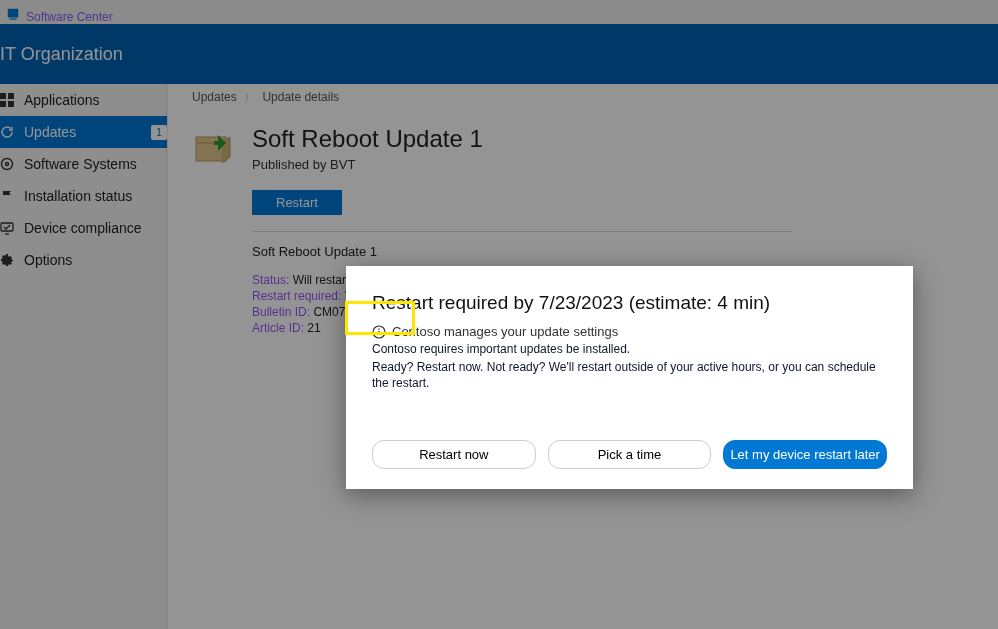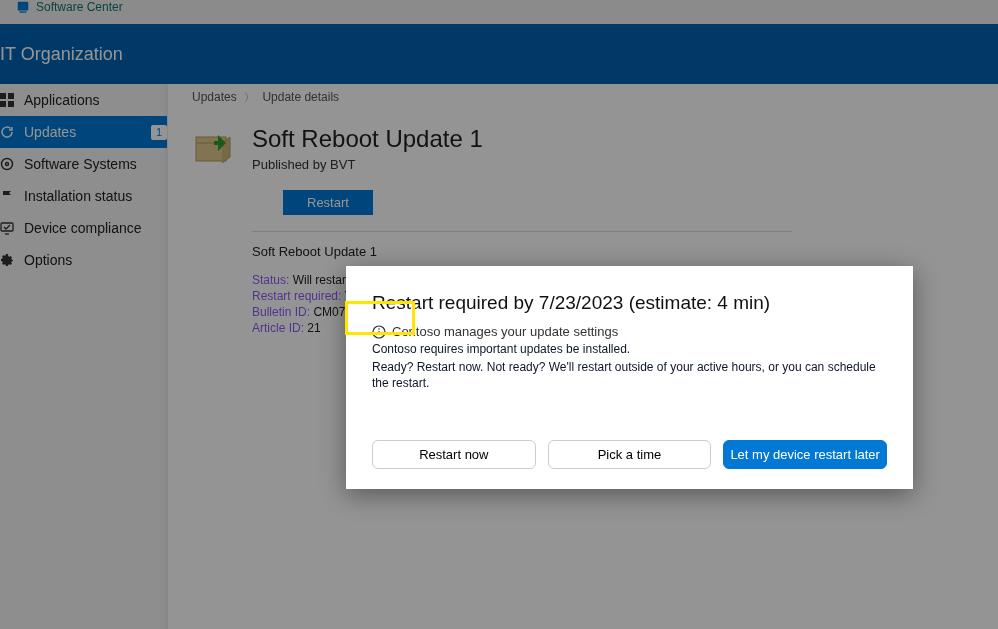--- a/index.html
+++ b/index.html
@@ -1,20 +1,20 @@
 <!DOCTYPE html>
 <html><head>
 <meta charset="utf-8">
 <style>
   * { box-sizing: border-box; margin: 0; padding: 0; }
   html, body { width: 998px; height: 629px; font-family: "Segoe UI", Arial, sans-serif; overflow: hidden; }
   body { position: relative; background: #fff; }
 
   
-  .titlebar { height: 24px; background: #f0f0f0; display:flex; align-items:flex-start; padding-left:16px; font-size:12px; color:#0f766e; gap:6px; }
+  .titlebar { height: 24px; background: #f0f0f0; display:flex; align-items:flex-end; padding-left:6px; font-size:12px; color:#8b5cf6; gap:6px; }
   .titlebar .tb-icon svg { width:14px; height:14px; }
 
   
   .orgbar { height: 60px; background: #0063b1; color:#fff; display:flex; align-items:center; font-size:18px; font-weight:400; }
 
   
   .layout { display:flex; height: calc(629px - 84px); }
   .sidebar { width: 168px; background:#f5f5f5; border-right:1px solid #e8e8e8; box-shadow: inset -6px 0 8px -6px rgba(0,0,0,0.08); }
   .main { flex:1; padding: 6px 24px 24px 24px; position:relative; background:#fff; }
 
@@ -30,21 +30,21 @@
   .chev { margin:0 4px; color:#888; font-size:11px; }
 
   .icon-box { width:44px; height:44px; float:left; margin-right:16px; }
   .icon-box svg { width:100%; height:100%; }
 
   .title-block h1 { font-size:24px; font-weight:400; color:#222; }
   .pub { font-size:13px; color:#333; margin-top:4px; }
 
   .clear { clear:both; }
 
-  .restart-btn { margin-top:18px; margin-left:91px; background:#0078d4; color:#fff; border:none; padding:5px 24px; font-size:13px; cursor:pointer; }
+  .restart-btn { margin-top:18px; margin-left:60px; background:#0078d4; color:#fff; border:none; padding:5px 24px; font-size:13px; cursor:pointer; }
 
   hr.sep { margin:16px 0 12px 60px; border:none; border-top:1px solid #d9d9d9; width:540px; }
 
   .update-name-line { margin-left:60px; font-size:13px; color:#222; margin-bottom:14px; }
 
   .meta { margin-left:60px; font-size:12px; color:#666; }
   .meta .row { margin-bottom:2px; }
   .meta .lbl { color:#8b5cf6; }
   .meta .val { color:#222; }
 
@@ -55,21 +55,21 @@
     position:absolute; left:346px; top:266px; width:567px;
     background:#fff; box-shadow:0 6px 24px rgba(0,0,0,0.4);
     padding:26px 26px 20px 26px;
   }
   .dialog h2 { font-size:19px; font-weight:400; color:#111; margin-bottom:10px; }
   .info-line { display:flex; align-items:center; gap:6px; font-size:13px; color:#333; margin-bottom:2px;}
   .info-line .info-icon svg{ width:14px; height:14px; display:block; }
   .dialog p { font-size:12px; color:#0f172a; line-height:1.35; margin-bottom:2px;}
   .dialog .spacer { height:46px; }
   .dialog .dlg-row { display:flex; gap:12px; justify-content:flex-end; }
-  .dlg-btn { flex:1; padding:6px 0; font-size:13px; border:1px solid #ccc; background:#fff; cursor:pointer; text-align:center; border-radius:6px;}
+  .dlg-btn { flex:1; padding:6px 0; font-size:13px; border:1px solid #ccc; background:#fff; cursor:pointer; text-align:center; border-radius:12px;}
   .dlg-btn.primary { background:#0078d4; color:#fff; border-color:#0078d4; }
 
   .highlight-box { position:absolute; left:345px; top:301px; width:70px; height:34px; border:3px solid #ffe600; pointer-events:none; }
 </style>
 </head>
 <body>
 
 <div class="titlebar">
   <span class="tb-icon">
     <svg viewBox="0 0 16 16">

